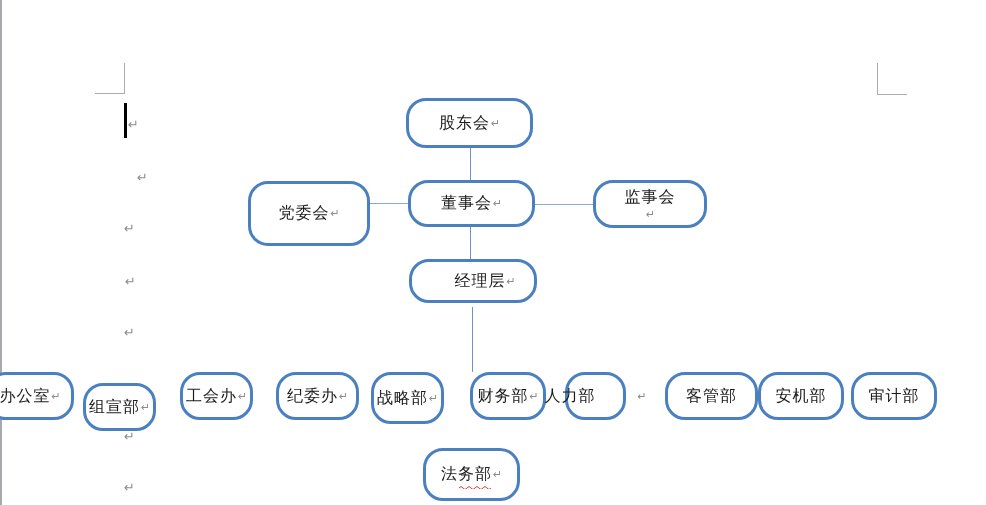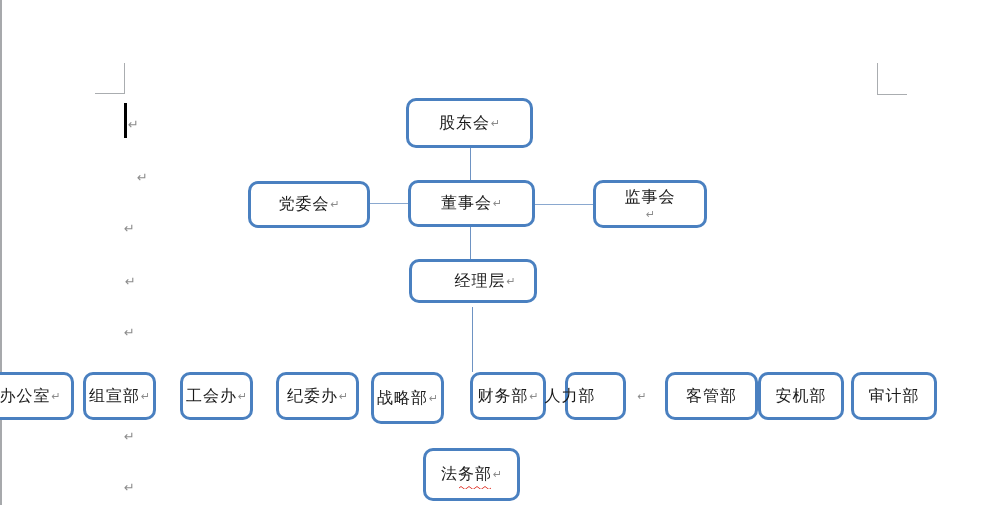--- a/index.html
+++ b/index.html
@@ -27,21 +27,21 @@
     position:absolute;
     color:#8c8c8c;font-size:13px;line-height:13px;
     font-family:"DejaVu Sans",sans-serif;
   }
   
   .box{
     position:absolute;
     box-sizing:border-box;
     background:#ffffff;
     border:3px solid #4a80c0;
-    border-radius:10px;
+    border-radius:20px;
     display:flex;align-items:center;justify-content:center;
     color:#1a1a1a;font-size:16px;
     white-space:nowrap;
   }
   .box .lbl{letter-spacing:1px;}
   .box .p-mark{
     color:#8c8c8c;font-size:11px;margin-left:1px;
     font-family:"DejaVu Sans",sans-serif;
   }
   
@@ -76,21 +76,21 @@
   <div class="h-line" style="left:370px;top:203px;width:38px;"></div>
   <div class="h-line" style="left:535px;top:204px;width:58px;"></div>
   <div class="v-line" style="left:470px;top:227px;height:32px;"></div>
   <div class="v-line" style="left:472px;top:307px;height:65px;"></div>
 
   <div class="box" style="left:406px;top:98px;width:127px;height:50px;">
     <span class="lbl">股东会</span>
       <span class="p-mark">↵</span>
   </div>
 
-  <div class="box" style="left:248px;top:181px;width:122px;height:47px;">
+  <div class="box" style="left:248px;top:181px;width:122px;height:65px;">
     <span class="lbl">党委会</span>
       <span class="p-mark">↵</span>
   </div>
   <div class="box" style="left:408px;top:180px;width:127px;height:47px;">
     <span class="lbl">董事会</span>
       <span class="p-mark">↵</span>
   </div>
   <div class="box" style="left:593px;top:180px;width:114px;height:48px;flex-direction:column;">
     <span class="lbl">监事会</span>
       <span class="p-mark">↵</span>
@@ -98,21 +98,21 @@
 
   <div class="box" style="left:409px;top:259px;width:128px;height:44px;padding-left:24px;">
     <span class="lbl">经理层</span>
       <span class="p-mark">↵</span>
   </div>
 
   <div class="box" style="left:-14px;top:372px;width:88px;height:48px;">
     <span class="lbl">办公室</span>
       <span class="p-mark">↵</span>
   </div>
-  <div class="box" style="left:83px;top:372px;width:73px;height:48px;">
+  <div class="box" style="left:83px;top:383px;width:73px;height:48px;">
     <span class="lbl">组宣部</span>
       <span class="p-mark">↵</span>
   </div>
   <div class="box" style="left:180px;top:372px;width:73px;height:48px;">
     <span class="lbl">工会办</span>
       <span class="p-mark">↵</span>
   </div>
   <div class="box" style="left:276px;top:372px;width:83px;height:48px;justify-content:center;">
     <span class="lbl">纪委办</span>
       <span class="p-mark">↵</span>

